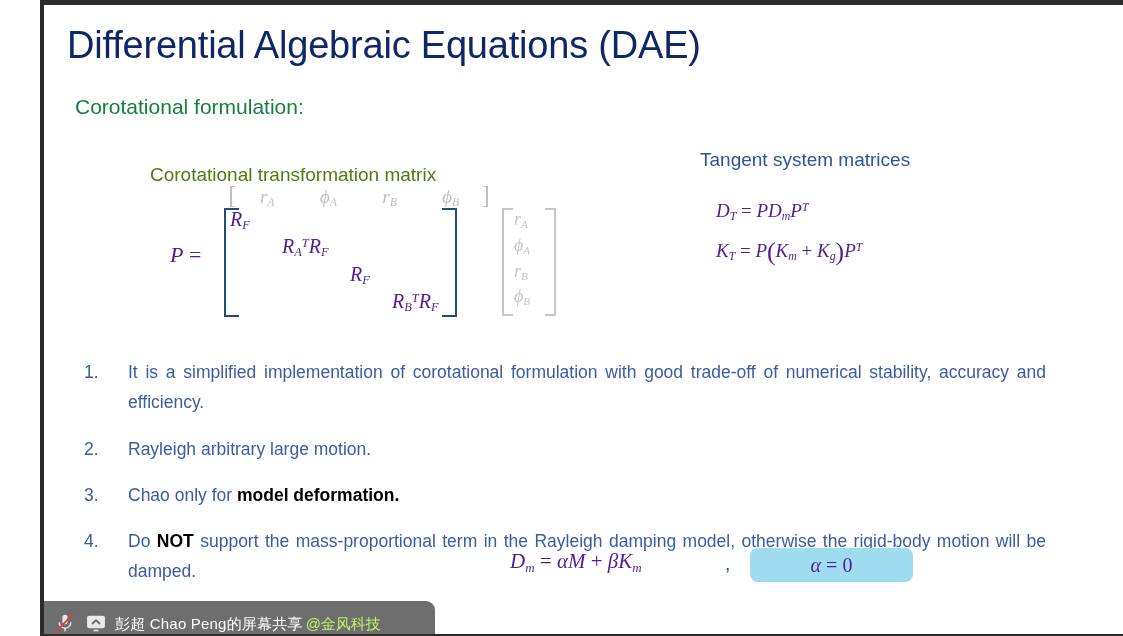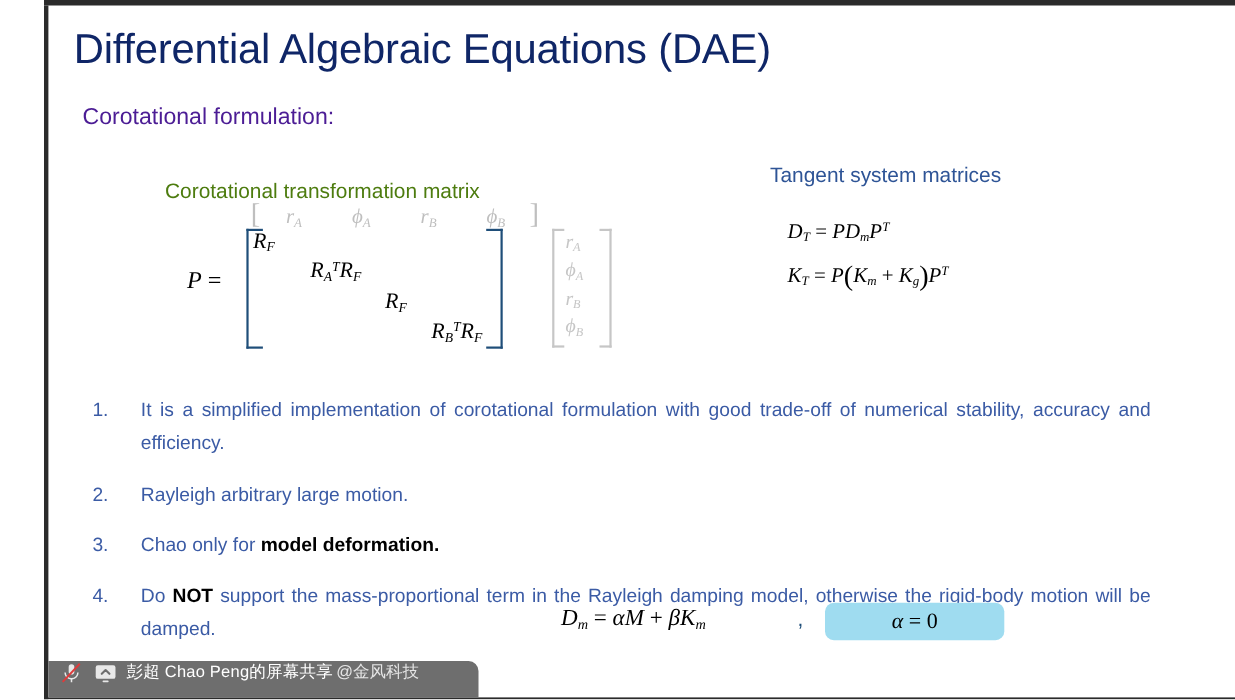--- a/index.html
+++ b/index.html
@@ -50,21 +50,21 @@
     left: 27px; top: 24px;
     font-size: 38px;
     color: #0f2667;
     letter-spacing: -0.2px;
     white-space: nowrap;
   }
   .subtitle {
     position: absolute;
     left: 35px; top: 95px;
     font-size: 21px;
-    color: #4c1d95;
+    color: #15803d;
     white-space: nowrap;
   }
 
   .sec-head-left {
     position: absolute;
     left: 110px; top: 164px;
     font-size: 19px;
     color: #4d7c0f;
     white-space: nowrap;
   }
@@ -73,21 +73,21 @@
     left: 660px; top: 149px;
     font-size: 19px;
     color: #2e5496;
     white-space: nowrap;
   }
 
   
   .math {
     font-family: "Liberation Serif", serif;
     font-style: italic;
-    color: #000000;
+    color: #4c1d95;
   }
   .math .op, .math .num, .math .paren {
     font-style: normal;
   }
   sub {
     font-size: 0.62em;
     vertical-align: -0.28em;
     font-style: italic;
   }
   sup {
@@ -251,39 +251,39 @@
 
   
   #share-bar {
     position: absolute;
     left: 4px; bottom: 2px;
     height: 33px;
     width: 391px;
     background: #6e6e6e;
     border-top-right-radius: 9px;
     display: flex;
-    align-items: flex-start;
+    align-items: flex-end;
     padding-left: 9px;
     box-sizing: border-box;
   }
   #share-bar .ic {
     width: 24px; height: 22px;
     margin-right: 7px;
     flex: 0 0 auto;
     position: relative;
   }
   #share-bar .share-text {
     font-size: 15px;
     color: #ffffff;
     white-space: nowrap;
     letter-spacing: 0.2px;
   }
   #share-bar .share-org {
     font-size: 15px;
-    color: #e5e5e5;
+    color: #bef264;
     white-space: nowrap;
     margin-left: 3px;
   }
 </style>
 </head>
 <body>
 
 <div id="slide">
 
   <div class="frame-top"></div>

